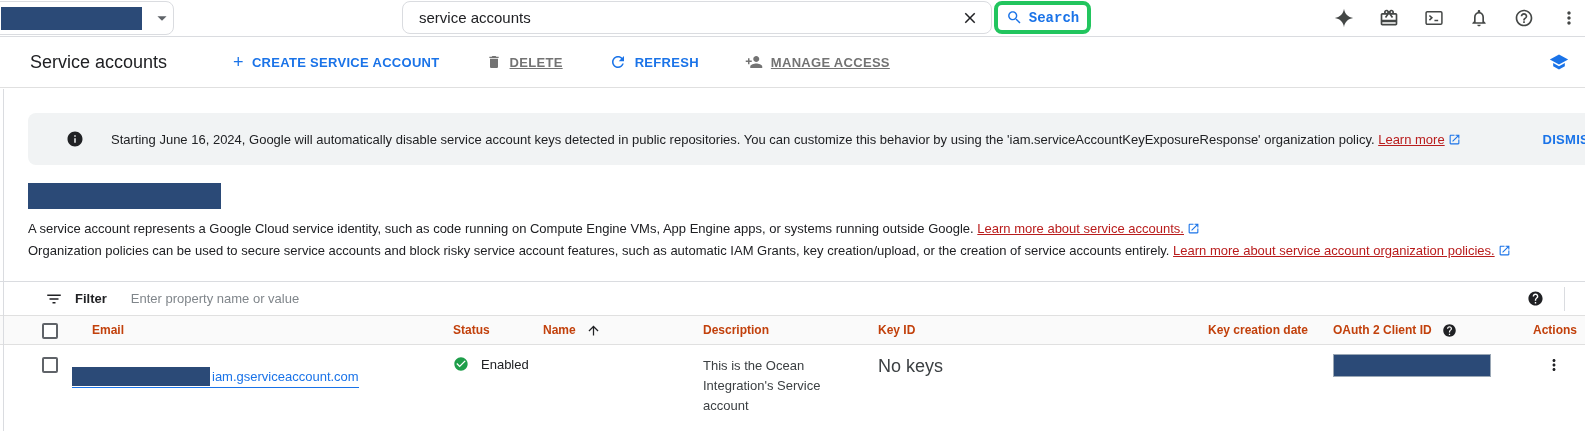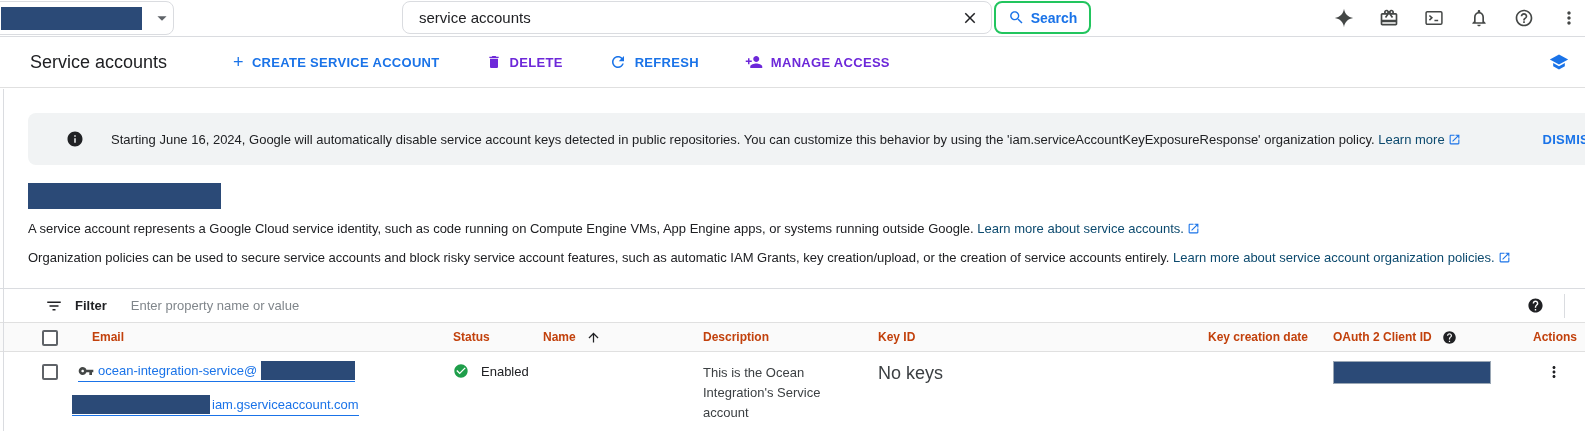--- a/index.html
+++ b/index.html
@@ -23,60 +23,60 @@
   .search-wrap { position:absolute; left:402px; top:1px; display:flex; }
   .search-box {
     width:590px; height:33px; border:1px solid #dadce0; border-radius:8px;
     display:flex; align-items:center; padding:0 10px 0 16px; background:#fff;
   }
   .search-box input {
     flex:1; border:none; outline:none; font:15px "Liberation Sans", sans-serif; color:#202124; background:transparent;
   }
   .search-clear { color:#202124; cursor:pointer; padding:2px; }
   .search-btn {
-    margin-left:2px; width:97px; height:33px; border:2px solid #22c55e; border-radius:8px;
+    margin-left:2px; width:97px; height:33px; border:4px solid #22c55e; border-radius:8px;
     background:#fff; display:flex; align-items:center; justify-content:center; gap:6px;
-    color:#1a73e8; font-size:14px; font-weight:bold; cursor:pointer;
+    color:#1a73e8; font-size:14px; font-weight:bold; cursor:pointer;font-family:Liberation Mono, monospace;
   }
   .top-icons {
     position:absolute; right:6px; top:0; height:36px; display:flex; align-items:center; gap:25px; color:#444746;
   }
   .icon-btn { background:none; border:none; color:#444746; cursor:pointer; padding:0; }
 
   
   .toolbar { height:51px; border-bottom:1px solid #e0e0e0; display:flex; align-items:center; padding-left:30px; background:#fff; }
   .page-title { font-size:18px; font-weight:400; color:#202124; margin-right:62px; }
   .tb-btn {
     display:flex; align-items:center; gap:8px; background:none; border:none; cursor:pointer;
     font-size:13px; font-weight:bold; letter-spacing:.3px; margin-right:38px; padding:6px 4px;
   }
   .tb-blue { color:#1a73e8; }
-  .tb-gray { color:#6d28d9; }
+  .tb-gray { color:#737373;text-decoration:underline; }
   .tb-plus { font-size:18px; font-weight:400; line-height:14px; }
   .learn-btn { margin-left:auto; margin-right:16px; background:none; border:none; color:#1a73e8; cursor:pointer; }
 
   
   .left-edge { position:absolute; left:3px; top:89px; bottom:0; width:1px; background:#dadce0; }
 
   
   .banner {
     margin:25px 0 0 28px; width:1600px; height:52px; background:#f1f3f4; border-radius:8px;
     display:flex; align-items:center; padding:0 30px 0 38px; font-size:13px; color:#202124;
   }
   .banner-info { color:#202124; margin-right:27px; flex:none; }
   .banner-text { white-space:nowrap; }
-  .link { color:#0c4a6e; cursor:pointer; }
+  .link { color:#b91c1c; text-decoration:underline; cursor:pointer; }
   .ext-icon { display:inline-block; vertical-align:-2px; margin-left:3px; color:#1a73e8; }
   .dismiss { margin-left:auto; color:#1a73e8; font-weight:bold; font-size:13px; letter-spacing:.3px; background:none; border:none; cursor:pointer; white-space:nowrap; }
 
   
   .heading { margin:18px 0 0 28px; font-size:20px; font-weight:400; display:flex; align-items:center; gap:8px; }
   .redact-heading { width:193px; height:26px; }
   .para { margin:12px 0 0 28px; font-size:13px; color:#202124; }
-  .para + .para { margin-top:14px; }
+  .para + .para { margin-top:7px; }
 
   
   .table-card { margin-top:23px; border-top:1px solid #dadce0; }
   .filter-row { height:33px; display:flex; align-items:center; padding:0 14px 0 45px; }
   .filter-icon { color:#202124; margin-right:12px; }
   .filter-label { font-size:13px; font-weight:bold; color:#202124; margin-right:24px; }
   .filter-input { flex:1; border:none; outline:none; font:13px "Liberation Sans", sans-serif; color:#202124; background:transparent; }
   .filter-input::placeholder { color:#80868b; }
   .filter-help { color:#202124; background:none; border:none; cursor:pointer; margin-right:20px; }
   .filter-divider { width:1px; height:24px; background:#dadce0; margin-right:6px; }
@@ -313,29 +313,20 @@
     <div class="th">
       <span>Actions</span>
     </div>
   </div>
 
   <div class="grid-row tbody-row">
     <div class="cell-check">
       <span class="checkbox"></span>
     </div>
     <div class="email-cell">
-      <span class="email-line1">
-        <span class="key-icon">
-          <svg width="16" height="16" viewBox="0 0 24 24" fill="currentColor">
-              <path d="M12.65 10C11.83 7.67 9.61 6 7 6c-3.31 0-6 2.69-6 6s2.69 6 6 6c2.61 0 4.83-1.67 5.65-4H17v4h4v-4h2v-4H12.65zM7 14c-1.1 0-2-.9-2-2s.9-2 2-2 2 .9 2 2-.9 2-2 2z"></path>
-            </svg>
-        </span>
-        <span class="email-link">ocean-integration-service@</span>
-        <span class="redact redact-email1"></span>
-      </span>
       <span class="email-line2">
         <span class="redact redact-email2"></span>
         <span class="email-link">iam.gserviceaccount.com</span>
       </span>
     </div>
     <div class="status-cell">
       <span class="check-green">
         <svg width="16" height="16" viewBox="0 0 24 24" fill="currentColor">
             <path d="M12 2C6.48 2 2 6.48 2 12s4.48 10 10 10 10-4.48 10-10S17.52 2 12 2zm-2 15l-5-5 1.41-1.41L10 14.17l7.59-7.59L19 8l-9 9z"></path>
           </svg>

